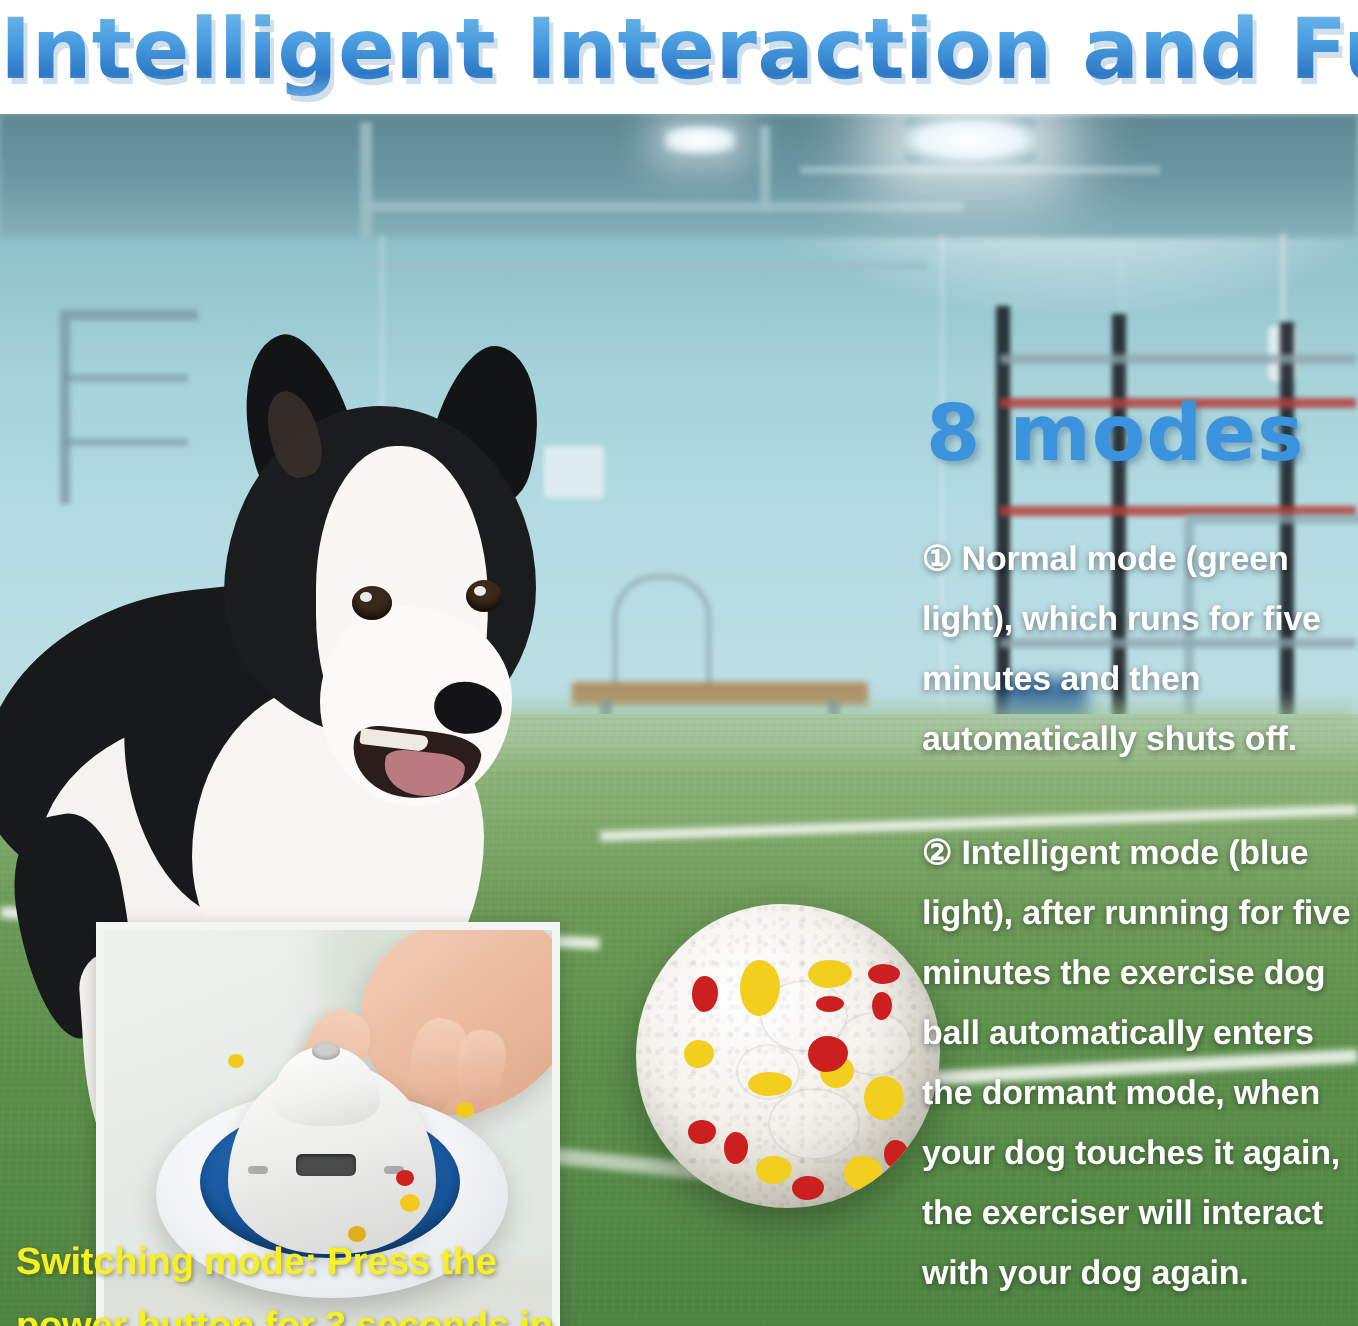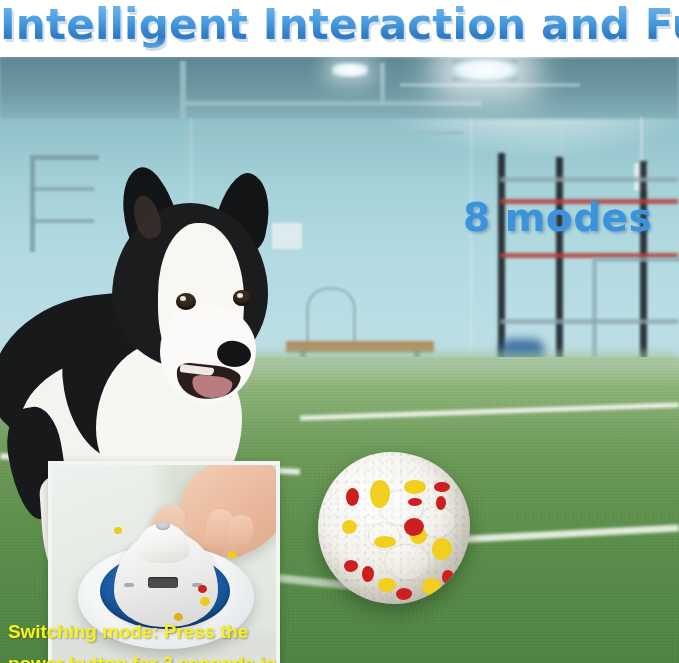--- a/index.html
+++ b/index.html
@@ -721,20 +721,22 @@
       <div class="device-slot" style="left:72px; top:118px;"></div>
       <div class="device-slot" style="left:140px; top:118px;"></div>
       <div class="inset-spot" style="left:62px; top:62px; width:8px; height:7px; background:#f0cb1c;"></div>
       <div class="inset-spot" style="left:176px; top:86px; width:9px; height:8px; background:#f0cb1c;"></div>
       <div class="inset-spot" style="left:148px; top:132px; width:10px; height:9px; background:#f0cb1c;"></div>
       <div class="inset-spot" style="left:146px; top:120px; width:9px; height:8px; background:#cf2020;"></div>
       <div class="inset-spot" style="left:122px; top:148px; width:9px; height:8px; background:#e0b018;"></div>
     </div>
 
     <div id="modes-heading">8 modes</div>
+    <div class="body-para" id="para-1">① Normal mode (green light), which runs for five minutes and then automatically shuts off.</div>
+    <div class="body-para" id="para-2">② Intelligent mode (blue light), after running for five minutes the exercise dog ball automatically enters the dormant mode, when your dog touches it again, the exerciser will interact with your dog again.</div>
 
     <div id="caption">Switching mode: Press the power button for 3 seconds in blue light mode</div>
 
   </div>
 
   <div id="title-band">
     <div id="main-title-shadow">Intelligent Interaction and Fun</div>
     <div id="main-title">Intelligent Interaction and Fun</div>
   </div>
 

